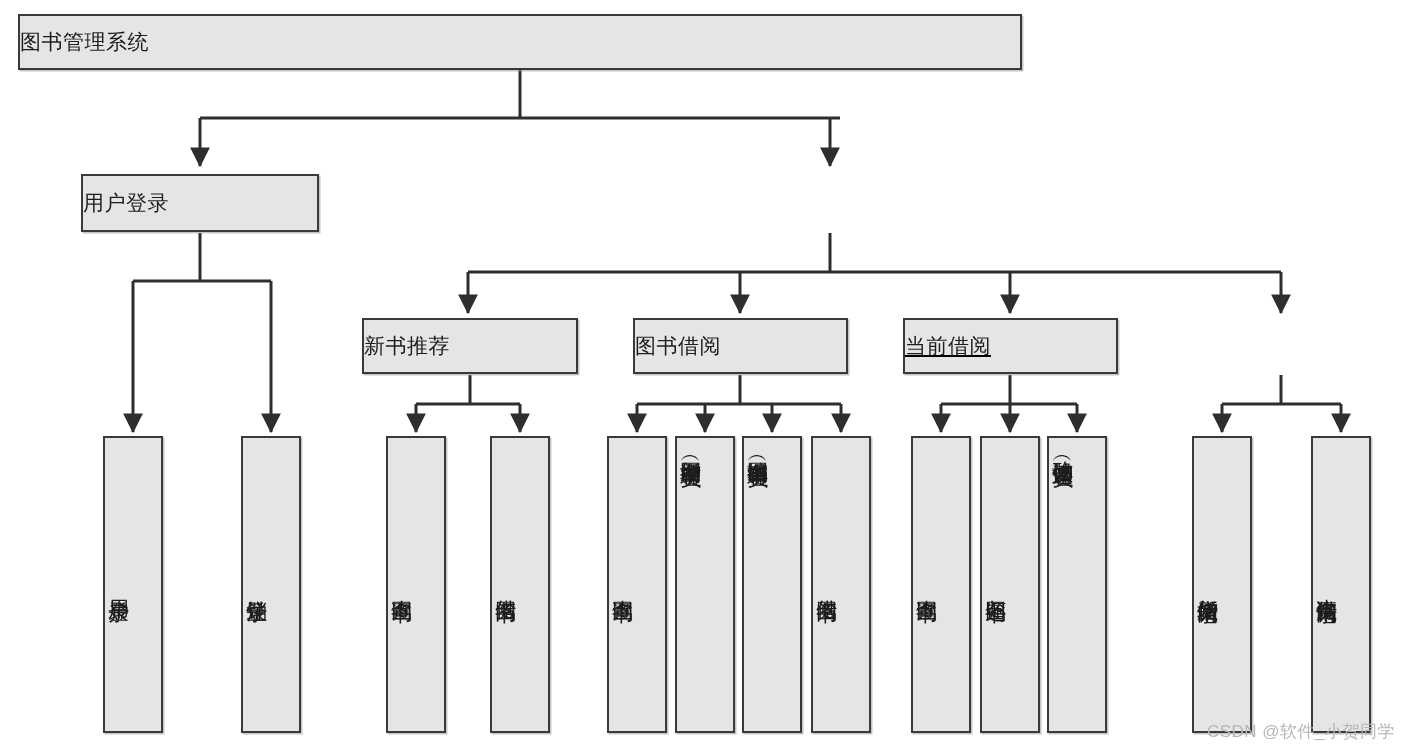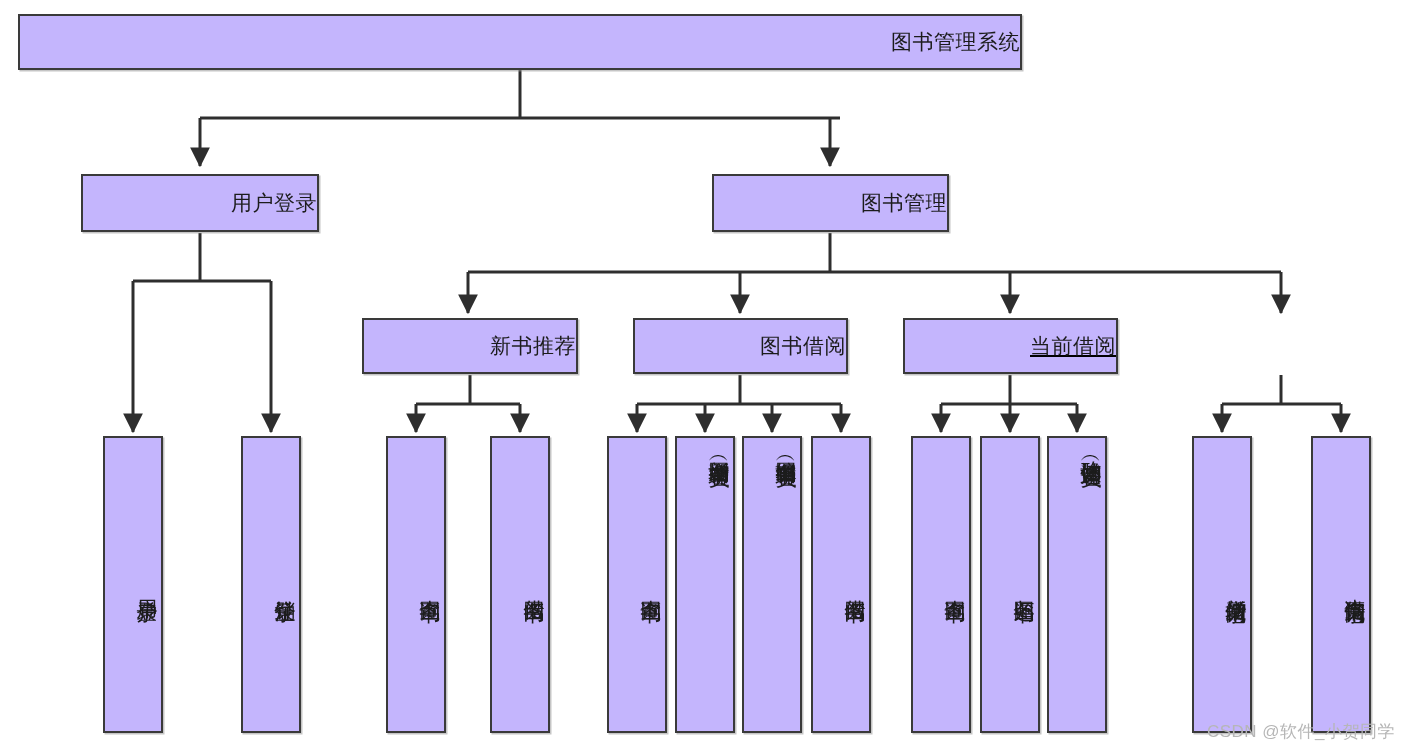--- a/index.html
+++ b/index.html
@@ -21,25 +21,25 @@
     position: absolute;
     left: 0;
     top: 0;
     width: 1405px;
     height: 747px;
     display: block;
   }
   .node-box {
     position: absolute;
     box-sizing: border-box;
-    background: #c4b5fd;
+    background: #e5e5e5;
     border: 2px solid #3a3a3a;
     display: flex;
     align-items: center;
-    justify-content: flex-end;
+    justify-content: flex-start;
     box-shadow: 1.5px 1.5px 0 0 rgba(150,150,150,0.55);
   }
   .node-label-h {
     font-size: 21px;
     color: #1c1c1c;
     line-height: 1.15;
     white-space: nowrap;
     letter-spacing: 0.5px;
   }
   .node-label-v {
@@ -126,23 +126,20 @@
     </g>
   </svg>
 
   <div class="node-box" style="left:18px; top:14px; width:1004px; height:56px;">
     <span class="node-label-h">图书管理系统</span>
   </div>
 
   <div class="node-box" style="left:81px; top:174px; width:238px; height:58px;">
     <span class="node-label-h">用户登录</span>
   </div>
-  <div class="node-box" style="left:712px; top:174px; width:237px; height:58px;">
-    <span class="node-label-h">图书管理</span>
-  </div>
 
   <div class="node-box" style="left:362px; top:318px; width:216px; height:56px;">
     <span class="node-label-h">新书推荐</span>
   </div>
   <div class="node-box" style="left:633px; top:318px; width:215px; height:56px;">
     <span class="node-label-h">图书借阅</span>
   </div>
   <div class="node-box" style="left:903px; top:318px; width:215px; height:56px;text-decoration:underline;">
     <span class="node-label-h">当前借阅</span>
   </div>

